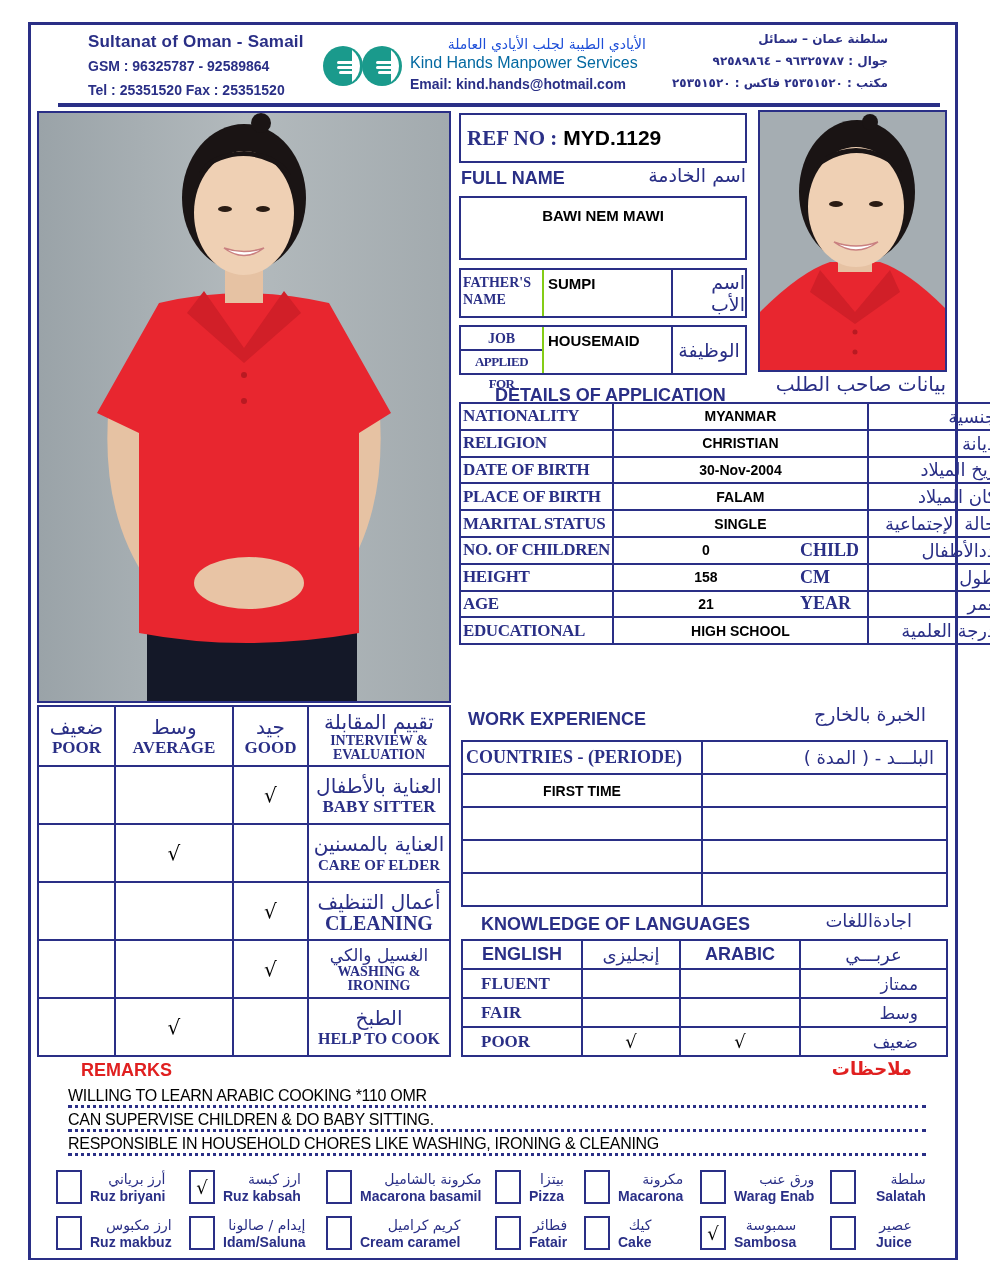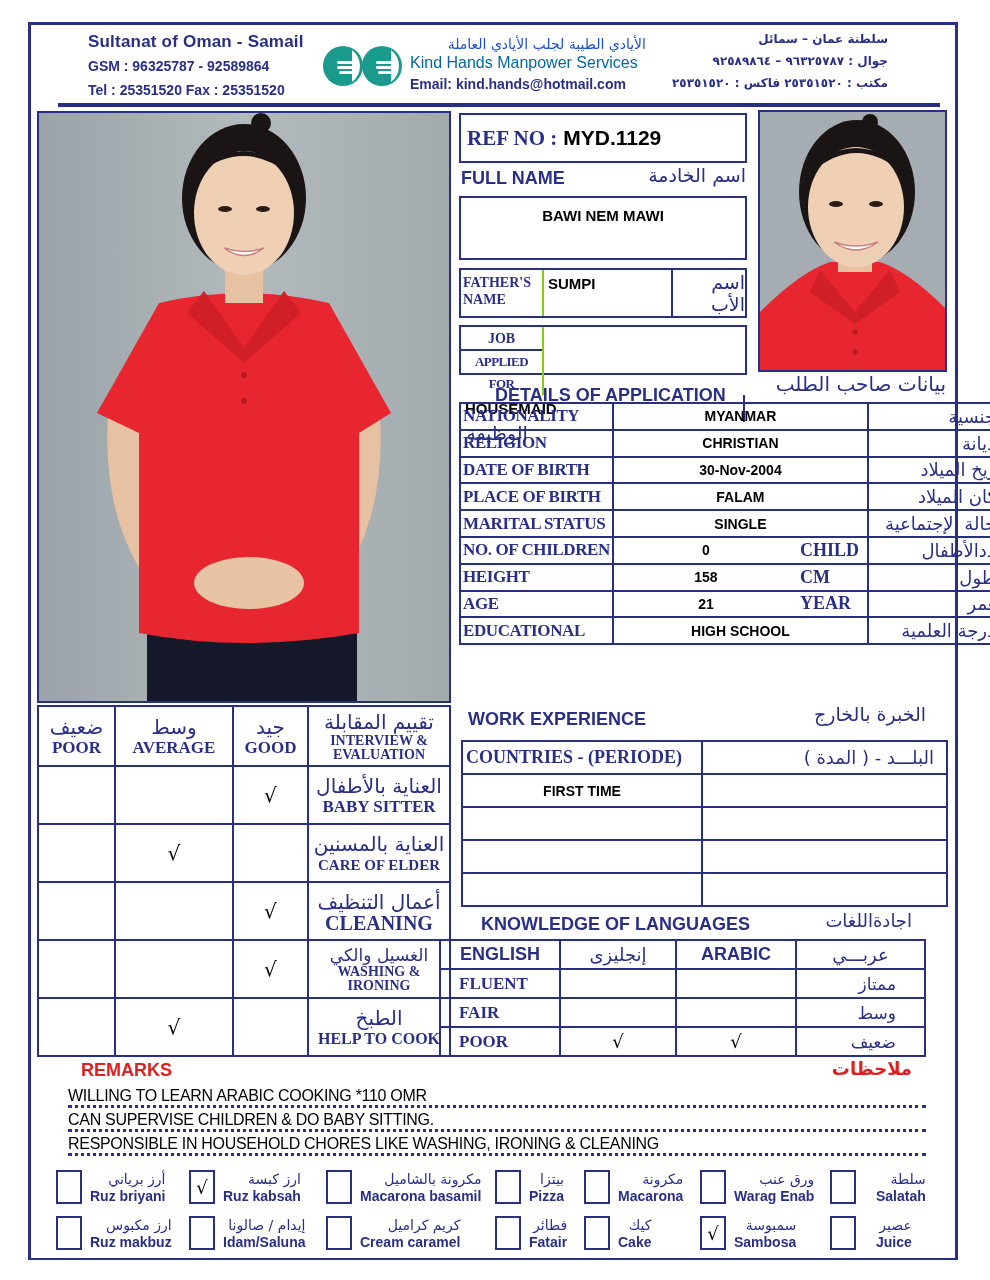--- a/index.html
+++ b/index.html
@@ -39,21 +39,21 @@
   .fullname-ar { position: absolute; left: 620px; top: 164px; width: 126px; text-align: right; font-size: 19px; }
   .fullname-box { left: 459px; top: 196px; width: 288px; height: 64px; text-align: center; padding-top: 9px; }
   .fullname-box .v { font-size: 15px; }
 
   .row3 { left: 459px; width: 288px; height: 50px; display: flex; }
   .row3 .c1 { width: 83px; border-right: 2px solid #84cc16; }
   .row3 .c2 { flex: 1; border-right: 2px solid #2a2f86; padding: 5px 4px; font-size: 15px; }
   .row3 .c3 { width: 72px; display: flex; align-items: center; justify-content: center; font-size: 19px; }
   .father { top: 268px; }
   .father .c1 { font-size: 14px; line-height: 17px; padding: 4px 2px; }
-  .job { top: 325px; flex-direction: column; }
+  .job { top: 325px; }
   .job .c1 { display: flex; flex-direction: column; }
   .job .c1 .t { height: 24px; border-bottom: 2px solid #2a2f86; text-align: center; font-size: 14px; line-height: 24px; }
   .job .c1 .b { font-size: 13px; line-height: 22px; text-align: center; letter-spacing: -0.6px; }
 
   .details-lbl { position: absolute; left: 462px; top: 385px; font-size: 18px; font-weight: bold; font-family: "Liberation Sans", sans-serif; margin-left: 33px; }
   .details-ar { position: absolute; left: 720px; top: 372px; width: 226px; text-align: right; font-size: 20px; }
 
   table.det { position: absolute; left: 459px; top: 402px; width: 552px; border-collapse: collapse; }
   table.det td { border: 2px solid #2a2f86; height: 26.8px; padding: 0 2px; vertical-align: middle; }
   table.det td.k { width: 145px; font-family: "Liberation Serif", serif; font-weight: bold; font-size: 17px; white-space: nowrap; letter-spacing: -0.4px; }
@@ -77,21 +77,21 @@
   .we-ar { position: absolute; left: 760px; top: 703px; width: 166px; text-align: right; font-size: 19px; }
   table.we { position: absolute; left: 461px; top: 740px; width: 487px; border-collapse: collapse; }
   table.we td { border: 2px solid #2a2f86; height: 33px; }
   table.we td.h1 { width: 240px; font-family: "Liberation Serif", serif; font-weight: bold; font-size: 18px; padding-left: 3px; white-space: nowrap; }
   table.we td.h2 { font-family: "DejaVu Sans", sans-serif; direction: rtl; font-size: 18px; padding-right: 12px; }
   table.we td.c { text-align: center; font-family: "Liberation Sans", sans-serif; font-weight: bold; font-size: 14px; color: #000; }
 
   
   .lang-lbl { position: absolute; left: 481px; top: 914px; font-size: 18px; font-weight: bold; font-family: "Liberation Sans", sans-serif; }
   .lang-ar { position: absolute; left: 760px; top: 910px; width: 152px; text-align: right; font-size: 18px; }
-  table.lang { position: absolute; left: 439px; top: 939px; width: 487px; border-collapse: collapse; }
+  table.lang { position: absolute; left: 461px; top: 939px; width: 487px; border-collapse: collapse; }
   table.lang td { border: 2px solid #2a2f86; height: 29px; vertical-align: middle; }
   table.lang td.hen { font-family: "Liberation Sans", sans-serif; font-weight: bold; font-size: 18px; text-align: center; }
   table.lang td.har { font-family: "DejaVu Sans", sans-serif; direction: rtl; font-size: 18px; text-align: center; }
   table.lang td.lv { font-family: "Liberation Serif", serif; font-weight: bold; font-size: 17px; padding-left: 18px; }
   table.lang td.la { font-family: "DejaVu Sans", sans-serif; direction: rtl; font-size: 17px; text-align: right; padding-right: 28px; }
   table.lang td.ck { text-align: center; font-family: "DejaVu Serif", serif; font-size: 18px; color: #000; }
 
   
   .rem-lbl { position: absolute; left: 81px; top: 1060px; color: #e02020; font-weight: bold; font-size: 18px; font-family: "Liberation Sans", sans-serif; }
   .rem-ar { position: absolute; left: 800px; top: 1058px; width: 112px; text-align: right; color: #e02020; font-weight: bold; font-size: 18px; }
@@ -370,21 +370,21 @@
   </tr>
 </tbody>
   </table>
 
 <div class="lang-lbl">KNOWLEDGE OF LANGUAGES</div>
 <div class="lang-ar ar-txt">اجادةاللغات</div>
 <table class="lang">
   <tbody>
       <tr>
     <td class="hen" style="width:120px">ENGLISH</td>
-    <td class="har" style="width:116px">إنجليزى</td>
+    <td class="har" style="width:98px">إنجليزى</td>
     <td class="hen" style="width:120px">ARABIC</td>
     <td class="har">عربـــي</td>
   </tr>
   <tr>
     <td class="lv">FLUENT</td>
     <td class="ck"></td>
     <td class="ck"></td>
     <td class="la">ممتاز</td>
   </tr>
   <tr>

